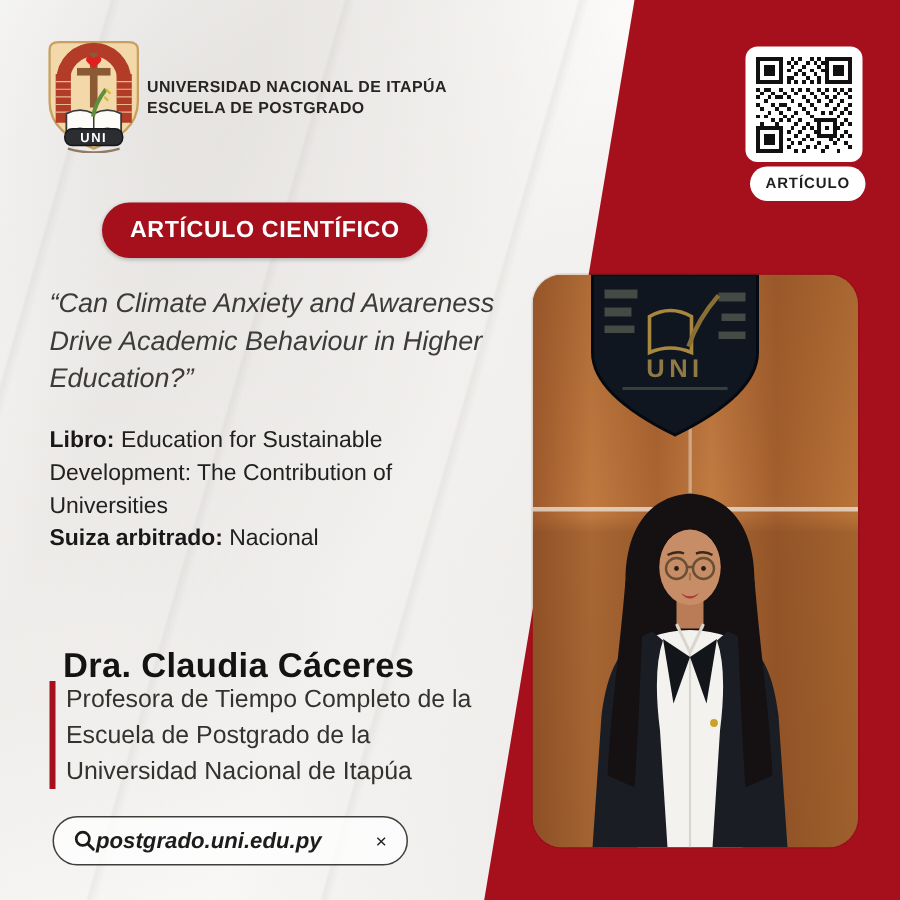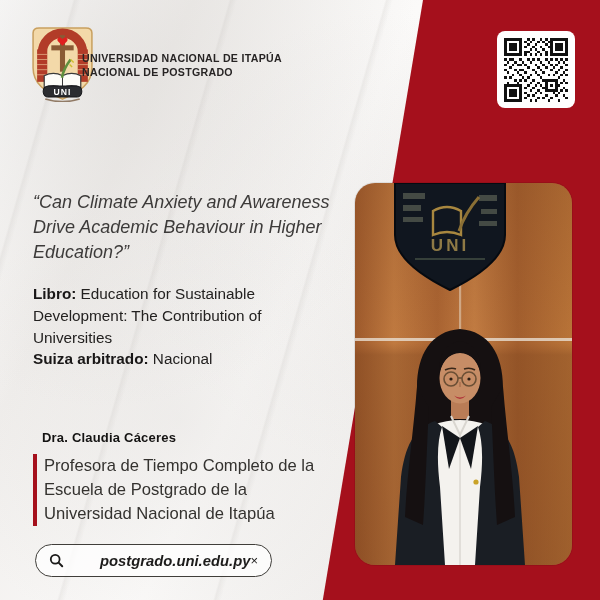--- a/index.html
+++ b/index.html
@@ -10,21 +10,21 @@
       radial-gradient(ellipse at 65% 40%, rgba(205,201,197,.18), transparent 45%),
       linear-gradient(115deg,#ffffff 0%,#f1efed 22%,#fbfaf9 48%,#edebe9 76%,#f8f7f6 100%);}
   .canvas::before{content:"";position:absolute;inset:0;z-index:0;
     background:repeating-linear-gradient(106deg, transparent 0 70px, rgba(175,171,167,.14) 72px, transparent 78px 150px);}
   .red-shape{position:absolute;inset:0;background:#a5101c;z-index:1;
     clip-path:polygon(70.5% 0, 100% 0, 100% 100%, 53.8% 100%);}
   .layer{position:absolute;z-index:2;}
 
   
   .logo{left:29px;top:25px;width:67px;height:78px;}
-  .brand{left:82px;top:51px;color:#272424;font-weight:bold;letter-spacing:.3px;}
+  .brand{left:98px;top:51px;color:#272424;font-weight:bold;letter-spacing:.3px;}
   .brand .l1{font-size:10.6px;line-height:14px;}
   .brand .l2{font-size:10.6px;line-height:14px;}
 
   
   .qr-card{left:497px;top:31px;width:78px;height:77px;background:#fff;border-radius:8px;
     display:flex;align-items:center;justify-content:center;}
   .qr-card svg{width:64px;height:64px;}
   .qr-badge{left:500px;top:111px;width:77px;height:23px;background:#fff;border-radius:12px;
     display:flex;align-items:center;justify-content:center;font-size:10px;font-weight:800;
     color:#201d1d;letter-spacing:.6px;}
@@ -33,29 +33,29 @@
   .pill{left:68px;top:135px;width:217px;height:37px;border-radius:19px;background:#a5101c;
     display:flex;align-items:center;justify-content:center;color:#ffffff;font-weight:800;
     font-size:15.5px;letter-spacing:.4px;box-shadow:0 1px 3px rgba(0,0,0,.25);}
 
   
   .quote{left:33px;top:190px;width:318px;font-style:italic;font-size:18px;line-height:25px;color:#3d3b3a;}
   .details{left:33px;top:283px;width:300px;font-size:15.3px;line-height:21.8px;color:#232120;}
   .details b{color:#191717;text-align:right;}
 
   
-  .author-name{left:42px;top:430px;font-size:13px;font-weight:800;color:#141312;letter-spacing:.2px;}
+  .author-name{left:42px;top:430px;font-size:23px;font-weight:800;color:#141312;letter-spacing:.2px;}
   .author-role{left:33px;top:454px;width:276px;border-left:4px solid #a5101c;padding-left:7px;
     font-size:16.6px;line-height:24px;color:#34322f;}
 
   
   .search{left:35px;top:544px;width:237px;height:33px;border:1.6px solid #403e3a;border-radius:17px;
     background:rgba(255,255,255,.75);display:flex;align-items:center;box-sizing:border-box;}
   .search .mag{margin-left:13px;display:flex;}
-  .search .url{flex:1;text-align:right;font-style:italic;font-size:14.8px;font-weight:600;color:#1d1c1b;}
+  .search .url{flex:1;text-align:left;font-style:italic;font-size:14.8px;font-weight:600;color:#1d1c1b;}
   .search .close{margin-right:13px;font-size:13px;color:#1d1c1b;line-height:1;}
 
   
   .photo{left:355px;top:183px;width:217px;height:382px;border-radius:20px;overflow:hidden;
     box-shadow:0 0 0 1px rgba(0,0,0,.08);}
   .photo svg{display:block;width:217px;height:382px;}
 </style>
 </head>
 <body>
 
@@ -79,21 +79,21 @@
       <path d="M41,34 q-7,9 -8.5,18" fill="none" stroke="#5f8f3e" stroke-width="2.6"></path>
       <path d="M41,34 l3,3 M40,39 l2.5,2.5" stroke="#cfbf2e" stroke-width="1.4"></path>
       <rect x="14" y="60" width="38" height="11" rx="5" fill="#2c2d31" stroke="#16171a"></rect>
       <text x="33" y="68.5" text-anchor="middle" font-family="Liberation Sans, sans-serif" font-size="8.5" font-weight="bold" fill="#ffffff" letter-spacing="1">UNI</text>
       <path d="M16,73 Q33,78 50,73" fill="none" stroke="#6b4c2f" stroke-width="1.6" opacity=".7"></path>
     </svg>
   </div>
 
   <div class="layer brand">
     <div class="l1">UNIVERSIDAD NACIONAL DE ITAPÚA</div>
-    <div class="l2">NACIONAL DE POSTGRADO</div>
+    <div class="l2">ESCUELA DE POSTGRADO</div>
   </div>
 
   <div class="layer qr-card">
     <svg viewBox="0 0 25 25" shape-rendering="crispEdges" xmlns="http://www.w3.org/2000/svg">
       <rect x="0" y="0" width="25" height="25" fill="#ffffff"></rect>
       <g fill="#111111">
         <rect x="0" y="0" width="7" height="7"></rect>
           <rect x="18" y="0" width="7" height="7"></rect>
           <rect x="0" y="18" width="7" height="7"></rect>
         <rect x="16" y="16" width="5" height="5"></rect>
@@ -106,21 +106,23 @@
       </g>
       <g fill="#111111">
         <rect x="2" y="2" width="3" height="3"></rect>
           <rect x="20" y="2" width="3" height="3"></rect>
           <rect x="2" y="20" width="3" height="3"></rect>
         <rect x="18" y="18" width="1" height="1"></rect>
         <path d="M9 0h1v1h-1zM11 0h1v1h-1zM14 0h1v1h-1zM16 0h1v1h-1zM8 1h1v1h-1zM10 1h1v1h-1zM13 1h1v1h-1zM15 1h1v1h-1zM17 1h1v1h-1zM9 2h1v1h-1zM12 2h1v1h-1zM16 2h1v1h-1zM8 3h1v1h-1zM11 3h1v1h-1zM14 3h1v1h-1zM17 3h1v1h-1zM10 4h1v1h-1zM12 4h1v1h-1zM15 4h1v1h-1zM8 5h1v1h-1zM9 5h1v1h-1zM13 5h1v1h-1zM16 5h1v1h-1zM8 6h1v1h-1zM10 6h1v1h-1zM12 6h1v1h-1zM14 6h1v1h-1zM16 6h1v1h-1zM6 8h1v1h-1zM6 10h1v1h-1zM6 12h1v1h-1zM6 14h1v1h-1zM6 16h1v1h-1zM0 8h1v1h-1zM2 8h1v1h-1zM3 8h1v1h-1zM9 8h1v1h-1zM11 8h1v1h-1zM13 8h1v1h-1zM16 8h1v1h-1zM18 8h1v1h-1zM20 8h1v1h-1zM22 8h1v1h-1zM24 8h1v1h-1zM1 9h1v1h-1zM4 9h1v1h-1zM7 9h1v1h-1zM10 9h1v1h-1zM14 9h1v1h-1zM17 9h1v1h-1zM21 9h1v1h-1zM23 9h1v1h-1zM0 10h1v1h-1zM3 10h1v1h-1zM5 10h1v1h-1zM8 10h1v1h-1zM12 10h1v1h-1zM15 10h1v1h-1zM18 10h1v1h-1zM20 10h1v1h-1zM24 10h1v1h-1zM2 11h1v1h-1zM9 11h1v1h-1zM13 11h1v1h-1zM16 11h1v1h-1zM19 11h1v1h-1zM22 11h1v1h-1zM0 12h1v1h-1zM4 12h1v1h-1zM7 12h1v1h-1zM11 12h1v1h-1zM14 12h1v1h-1zM18 12h1v1h-1zM21 12h1v1h-1zM24 12h1v1h-1zM1 13h1v1h-1zM5 13h1v1h-1zM8 13h1v1h-1zM12 13h1v1h-1zM15 13h1v1h-1zM20 13h1v1h-1zM23 13h1v1h-1zM3 14h1v1h-1zM10 14h1v1h-1zM13 14h1v1h-1zM17 14h1v1h-1zM19 14h1v1h-1zM22 14h1v1h-1zM24 14h1v1h-1zM0 15h1v1h-1zM2 15h1v1h-1zM7 15h1v1h-1zM9 15h1v1h-1zM14 15h1v1h-1zM21 15h1v1h-1zM4 16h1v1h-1zM8 16h1v1h-1zM11 16h1v1h-1zM15 16h1v1h-1zM23 16h1v1h-1zM1 17h1v1h-1zM5 17h1v1h-1zM10 17h1v1h-1zM13 17h1v1h-1zM22 17h1v1h-1zM24 17h1v1h-1zM9 18h1v1h-1zM12 18h1v1h-1zM14 18h1v1h-1zM21 18h1v1h-1zM8 19h1v1h-1zM11 19h1v1h-1zM15 19h1v1h-1zM23 19h1v1h-1zM10 20h1v1h-1zM13 20h1v1h-1zM22 20h1v1h-1zM24 20h1v1h-1zM8 21h1v1h-1zM12 21h1v1h-1zM14 21h1v1h-1zM19 21h1v1h-1zM21 21h1v1h-1zM9 22h1v1h-1zM11 22h1v1h-1zM16 22h1v1h-1zM20 22h1v1h-1zM23 22h1v1h-1zM8 23h1v1h-1zM13 23h1v1h-1zM15 23h1v1h-1zM18 23h1v1h-1zM24 23h1v1h-1zM10 24h1v1h-1zM12 24h1v1h-1zM17 24h1v1h-1zM21 24h1v1h-1z"></path>
       </g>
     </svg>
   </div>
-
+  <div class="layer qr-badge">ARTÍCULO</div>
+
+  <div class="layer pill">ARTÍCULO CIENTÍFICO</div>
 
   <div class="layer quote">“Can Climate Anxiety and Awareness Drive Academic Behaviour in Higher Education?”</div>
 
   <div class="layer details">
     <div><b>Libro:</b><span> Education for Sustainable Development: The Contribution of Universities</span></div>
     <div><b>Suiza arbitrado:</b><span> Nacional</span></div>
   </div>
 
   <div class="layer author-name">Dra. Claudia Cáceres</div>
   <div class="layer author-role">Profesora de Tiempo Completo de la Escuela de Postgrado de la Universidad Nacional de Itapúa</div>

